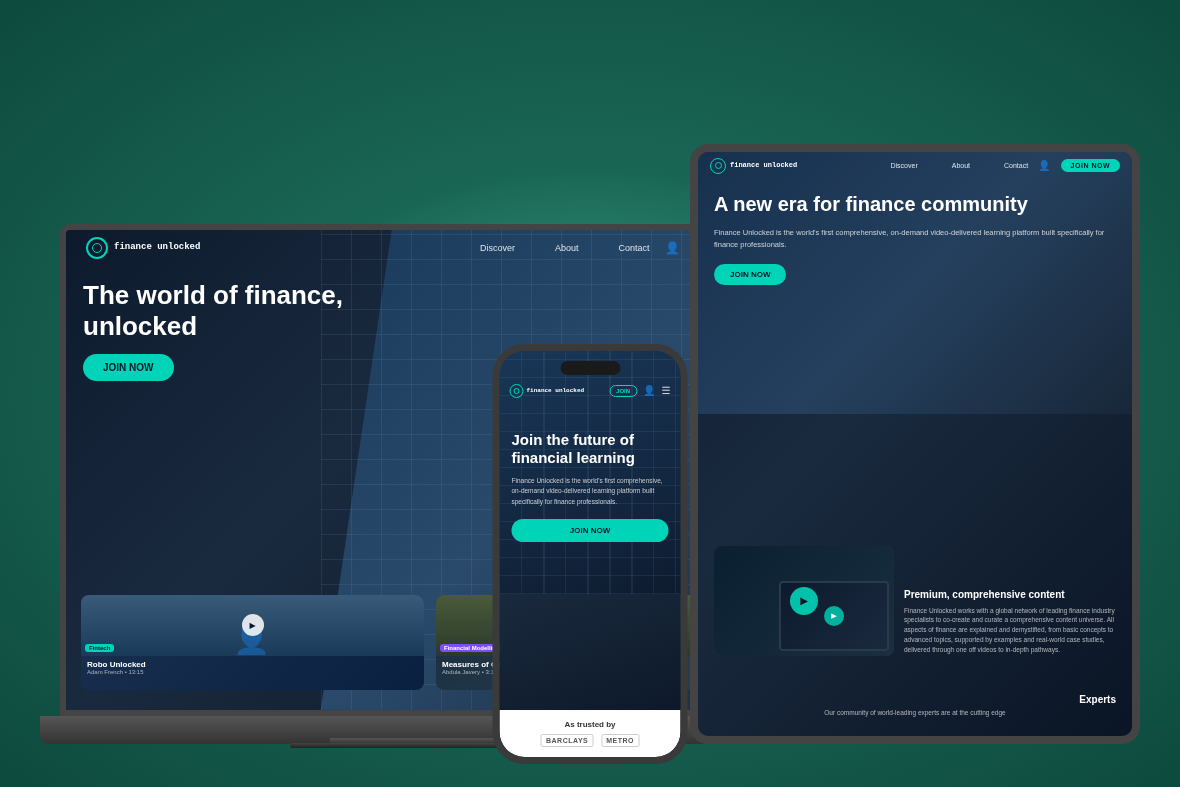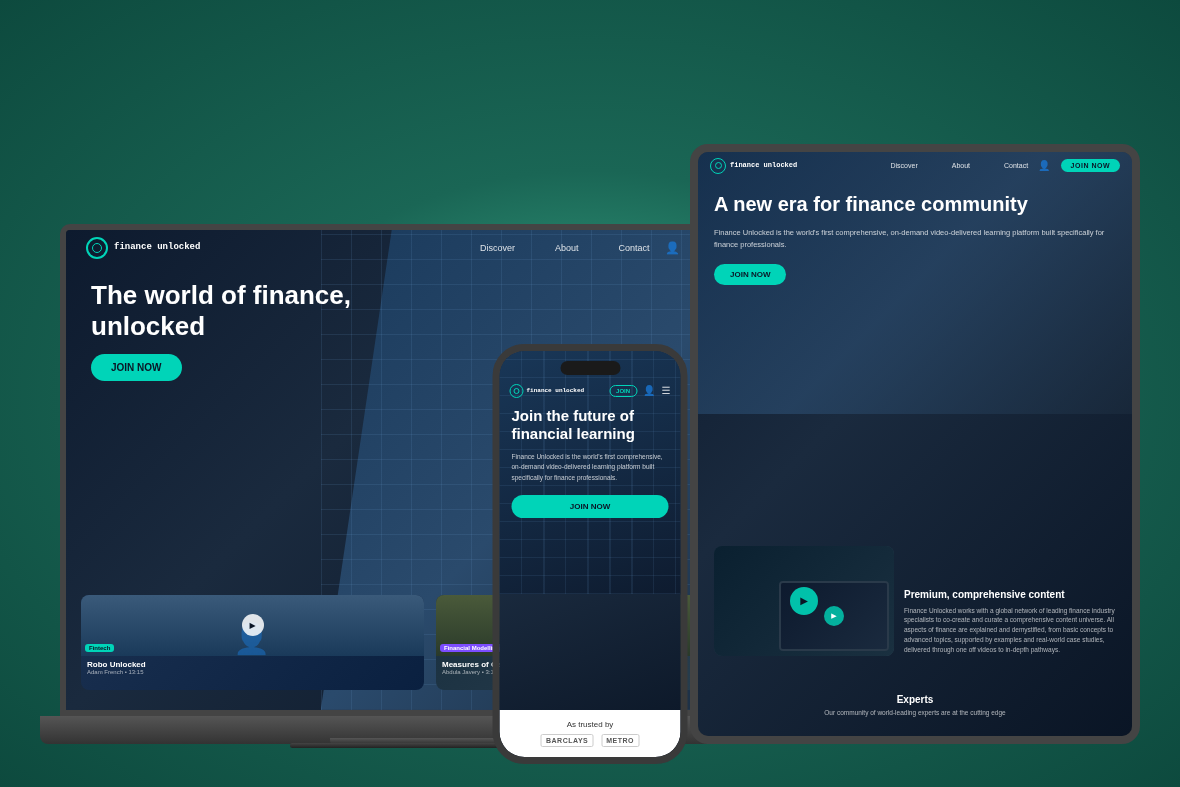--- a/index.html
+++ b/index.html
@@ -158,21 +158,21 @@
       font-size: 9px;
       font-weight: bold;
       cursor: pointer;
       letter-spacing: 0.5px;
     }
 
     
     .laptop-hero {
       position: absolute;
       top: 50px;
-      left: 25px;
+      left: 17px;
       width: 280px;
       z-index: 5;
     }
     .laptop-hero h1 {
       color: white;
       font-size: 26px;
       font-weight: 900;
       line-height: 1.2;
       margin-bottom: 12px;
     }
@@ -476,21 +476,21 @@
     .tablet-experts {
       position: absolute;
       bottom: 20px;
       left: 16px;
       right: 16px;
     }
     .tablet-experts h3 {
       color: white;
       font-size: 10px;
       font-weight: bold;
-      text-align: center;
+      text-align: right;
       margin-bottom: 4px;
     }
     .tablet-experts p {
       color: rgba(255,255,255,0.65);
       font-size: 6.5px;
       text-align: center;
     }
 
     
     .phone {
@@ -582,21 +582,21 @@
       padding: 2px 6px;
       font-size: 6px;
       font-weight: bold;
     }
     .phone-icon {
       color: rgba(255,255,255,0.8);
       font-size: 10px;
     }
     .phone-hero {
       position: absolute;
-      top: 56px;
+      top: 80px;
       left: 12px;
       right: 12px;
       z-index: 5;
     }
     .phone-hero h1 {
       color: white;
       font-size: 15px;
       font-weight: 900;
       line-height: 1.25;
       margin-bottom: 8px;
@@ -625,21 +625,21 @@
       bottom: 0;
       left: 0; right: 0;
       background: white;
       padding: 10px;
       text-align: center;
       border-radius: 0 0 25px 25px;
     }
     .phone-trusted-label {
       color: #333;
       font-size: 8px;
-      font-weight: 400;
+      font-weight: 700;
       margin-bottom: 5px;
     }
     .phone-trusted-logos {
       display: flex;
       gap: 8px;
       align-items: center;
       justify-content: center;
     }
     .trusted-logo-text {
       color: #555;

